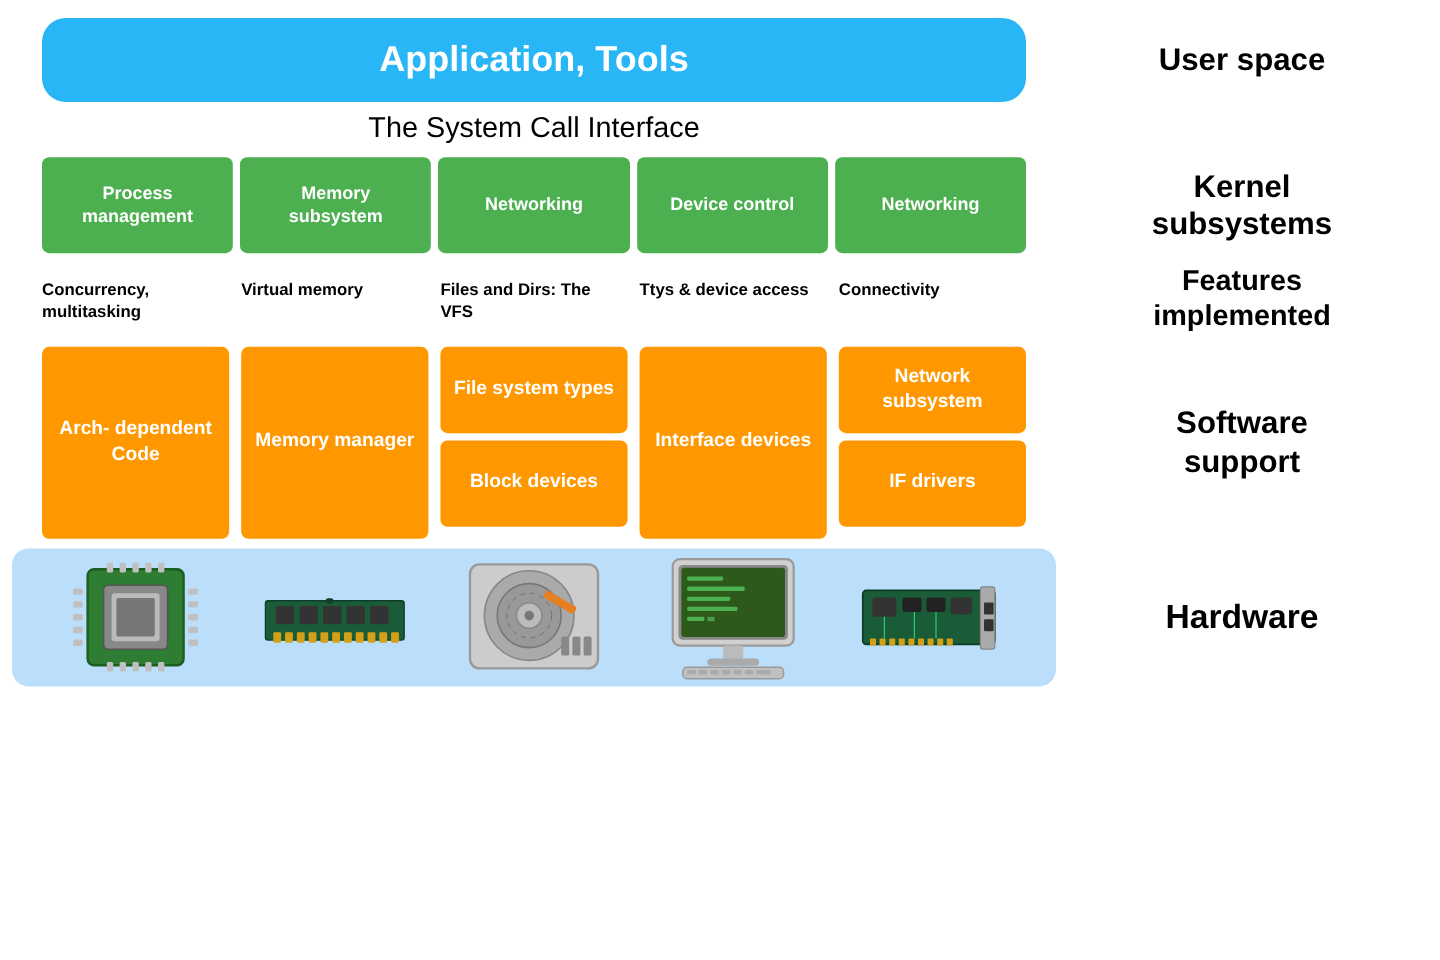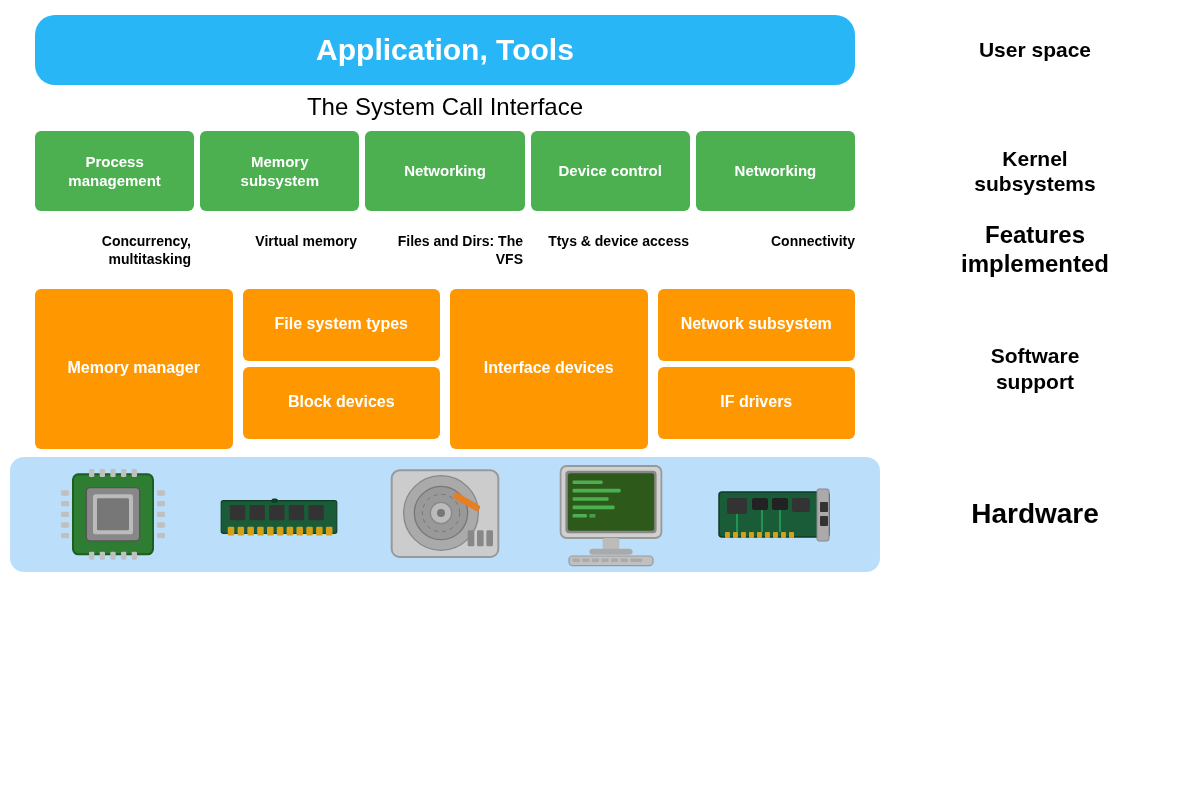--- a/index.html
+++ b/index.html
@@ -33,21 +33,21 @@
     .left-area {
       width: 870px;
       flex-shrink: 0;
     }
 
     
     .right-label {
       width: 290px;
       text-align: center;
       font-weight: bold;
-      font-size: 21px;
+      font-size: 26px;
       line-height: 1.2;
       padding-left: 20px;
     }
 
     
     .user-space-row {
       margin-bottom: 8px;
     }
     .app-tools-box {
       background: #29b6f6;
@@ -108,21 +108,21 @@
     }
     .feature-labels {
       display: flex;
       flex-direction: row;
       gap: 10px;
       width: 870px;
       padding: 0 25px;
     }
     .feature-label-item {
       flex: 1;
-      text-align: right;
+      text-align: left;
       font-size: 14px;
       font-weight: bold;
       line-height: 1.3;
     }
     .right-label.features-label {
       font-size: 24px;
     }
 
     
     .software-row {
@@ -244,20 +244,25 @@
           <div class="feature-label-item">Connectivity</div>
         </div>
     </div>
     <div class="right-label features-label">Features<br>implemented</div>
   </div>
 
   <div class="row software-row">
     <div class="left-area">
       <div class="software-boxes">
 
+      <div class="sw-col">
+            <div class="sw-box tall">Arch-
+dependent
+Code</div>
+          </div>
           <div class="sw-col">
             <div class="sw-box tall">Memory
 manager</div>
           </div>
           <div class="sw-col">
             <div class="sw-box half">File system
 types</div>
             <div class="sw-box half">Block
 devices</div>
           </div>

